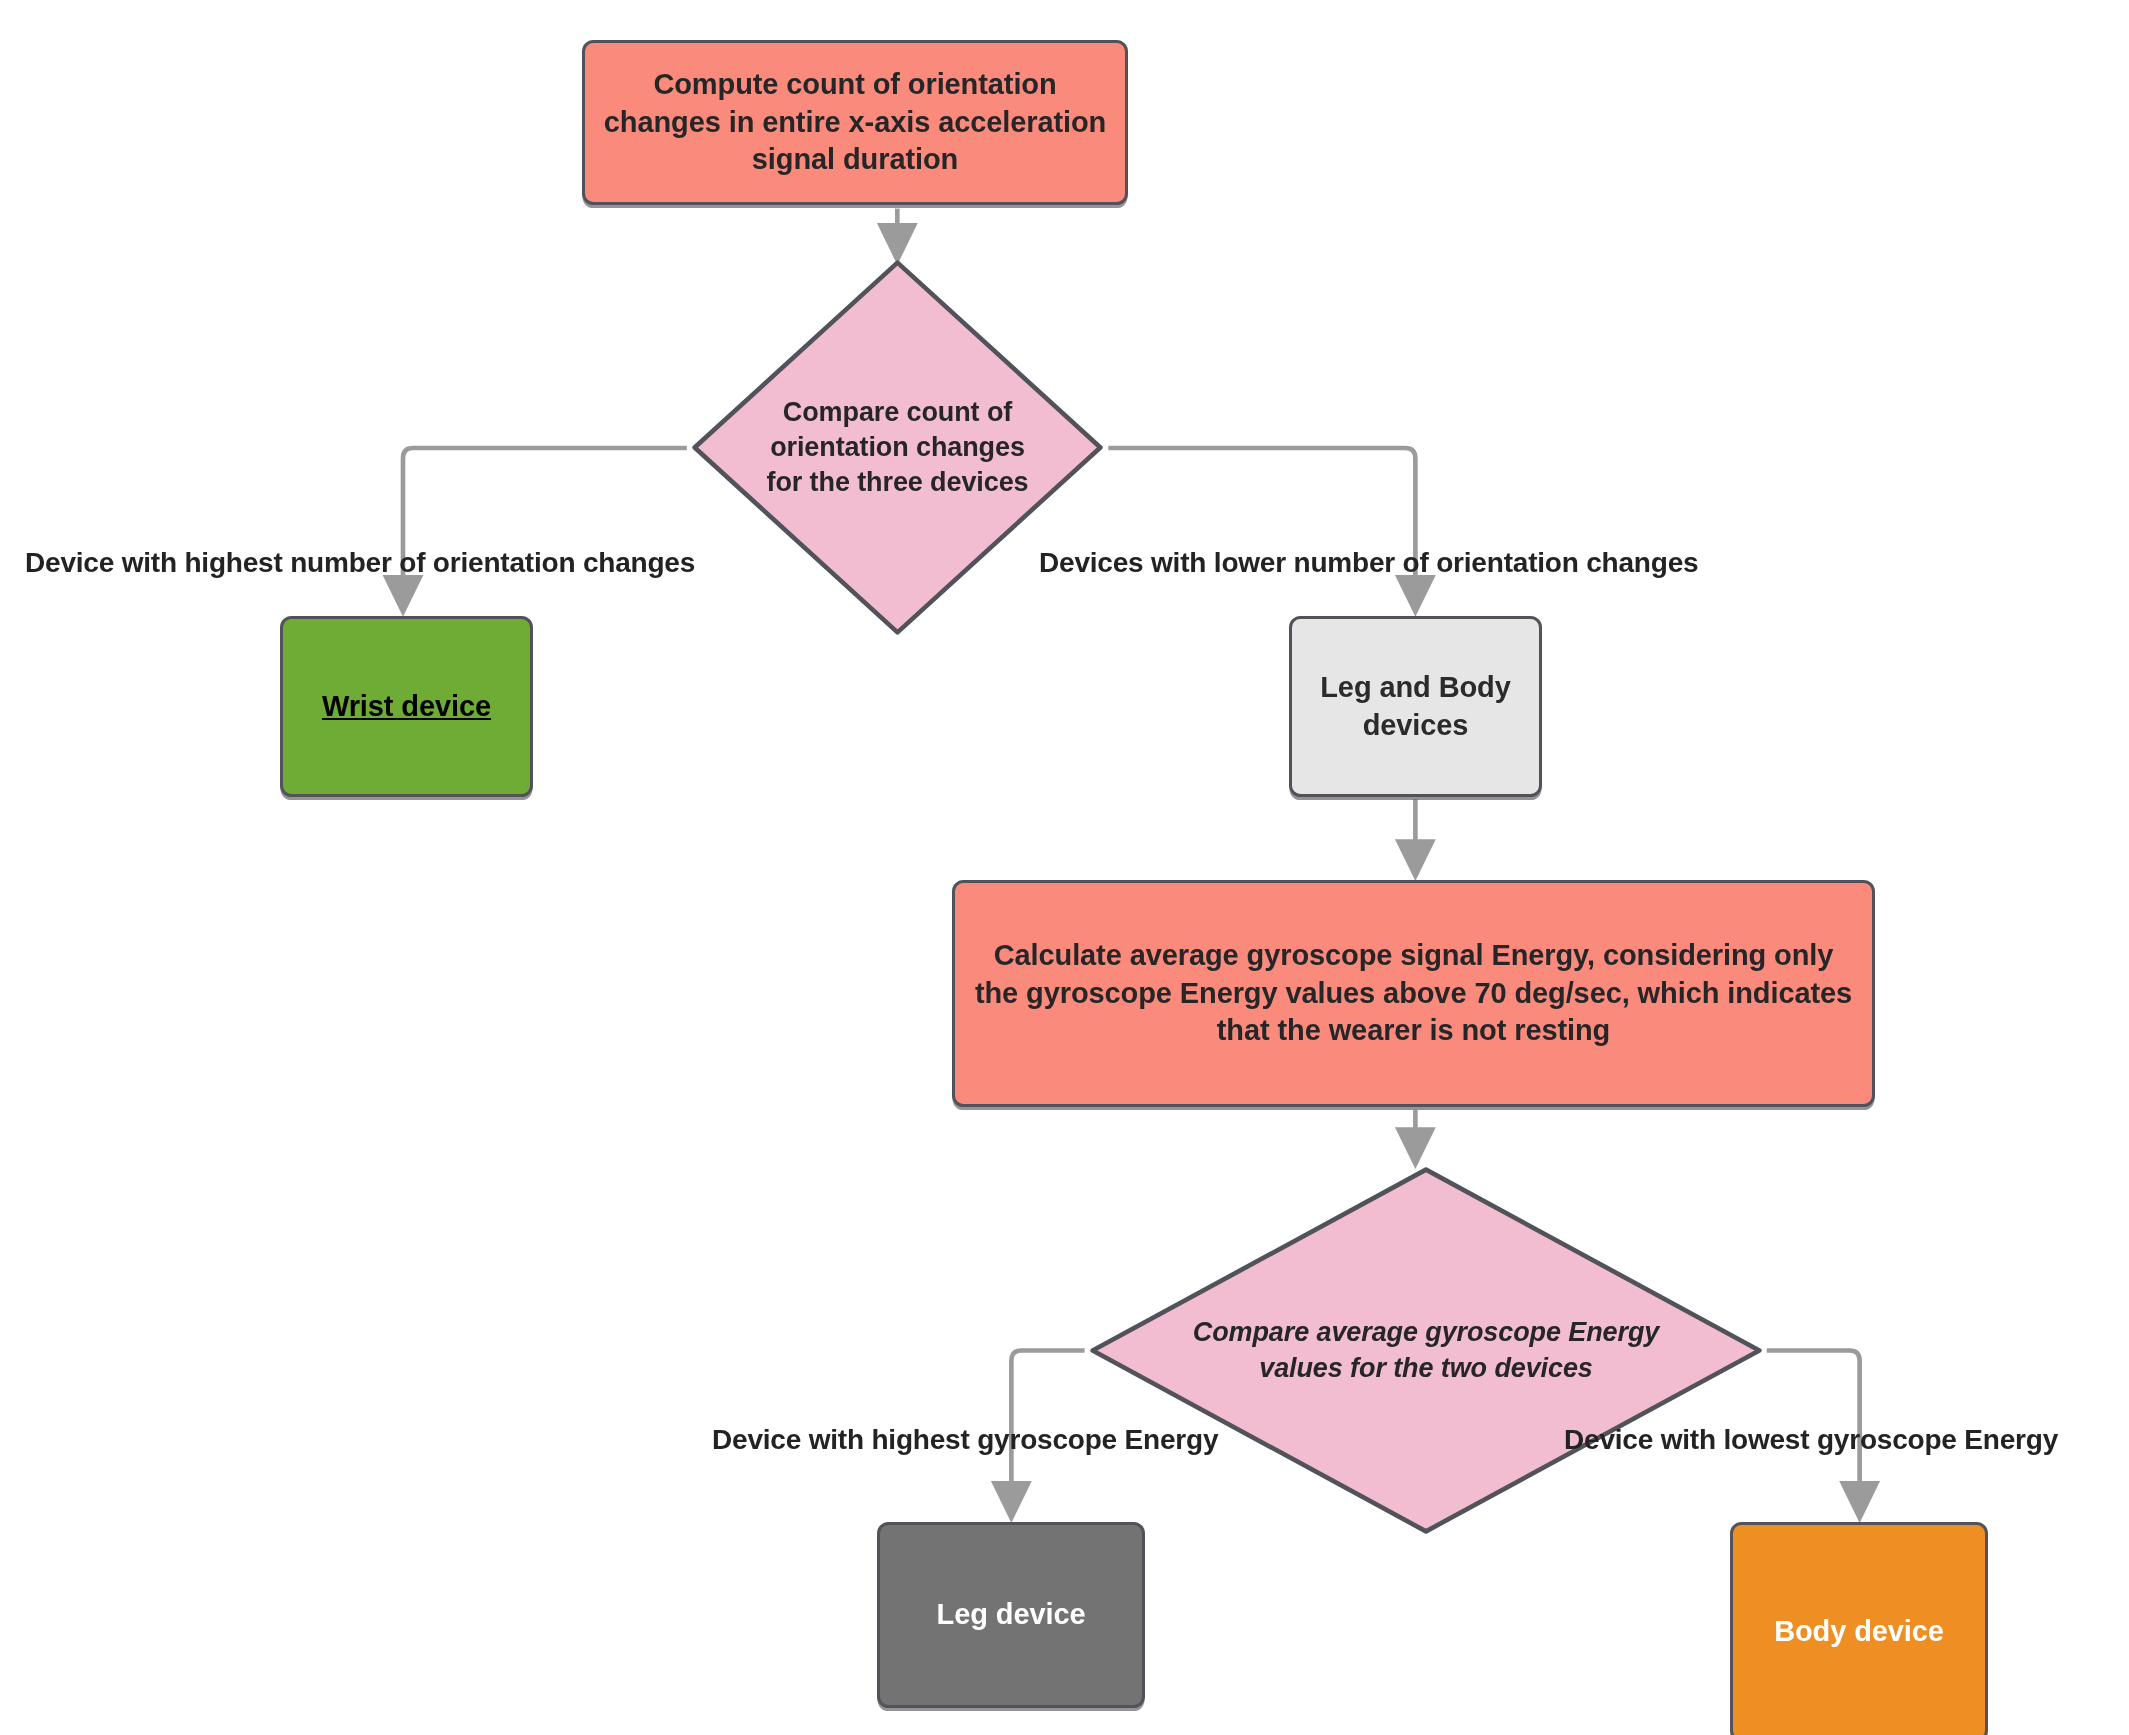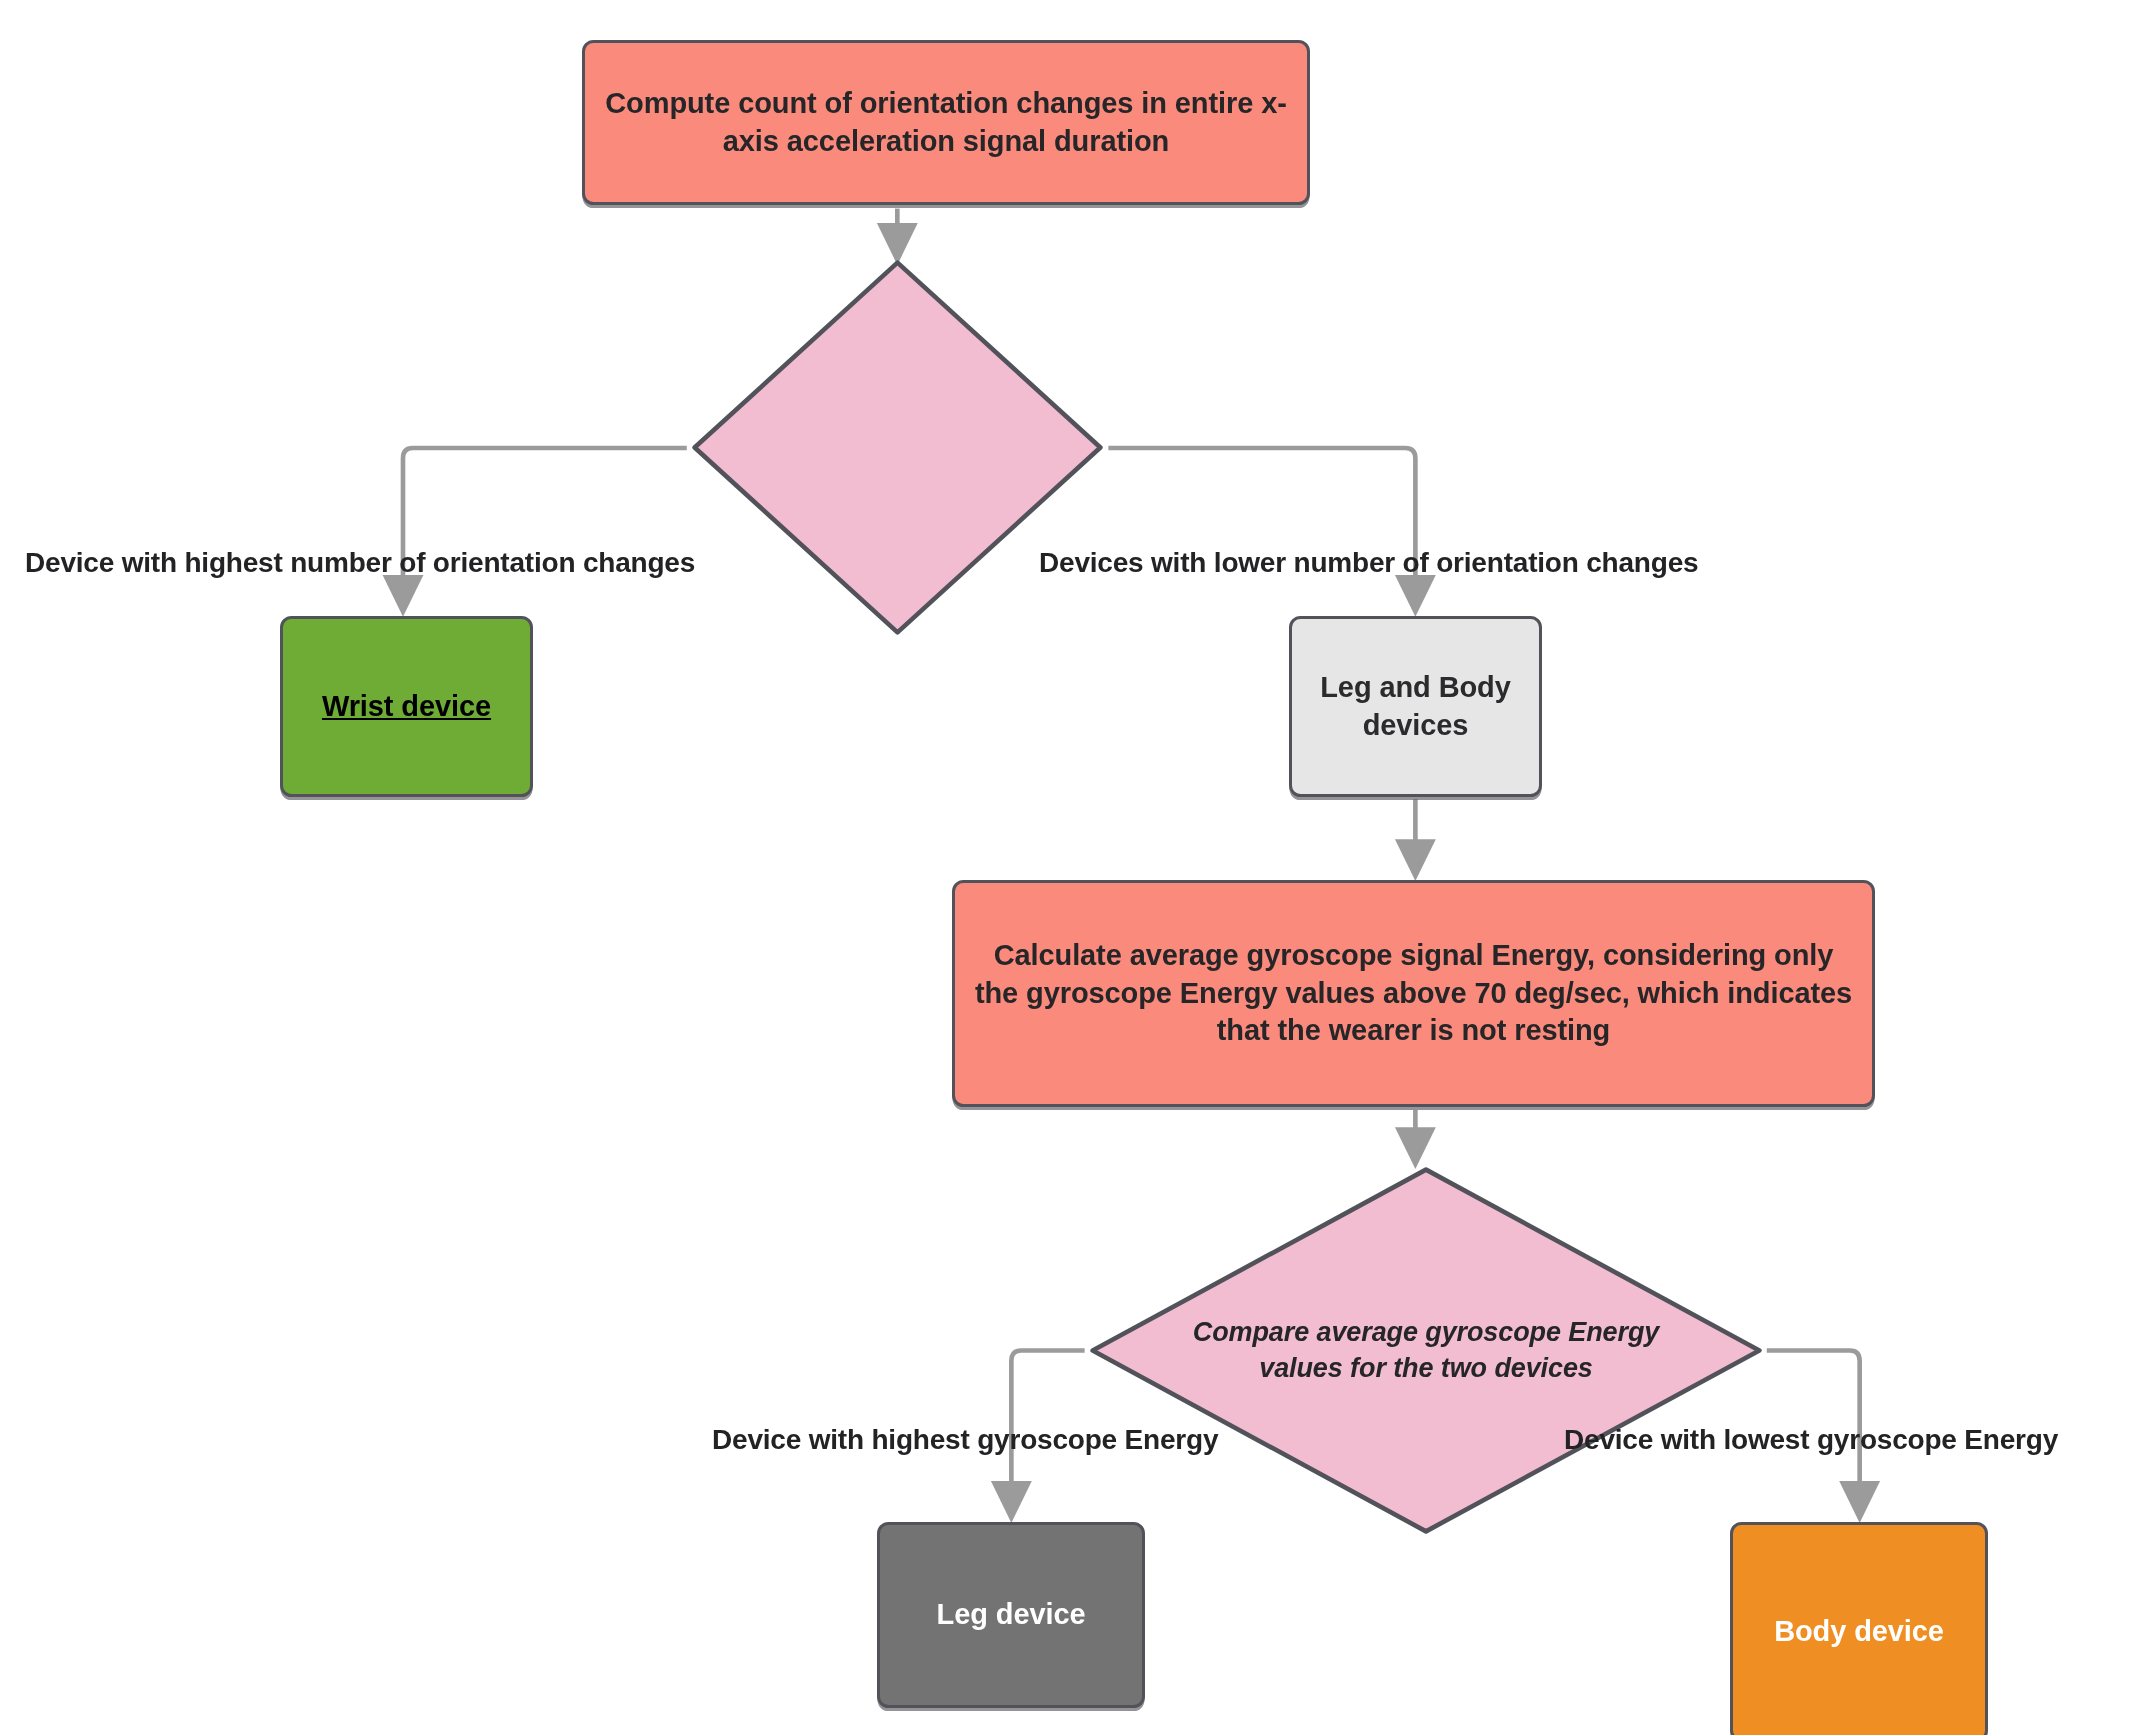--- a/index.html
+++ b/index.html
@@ -80,21 +80,21 @@
   
   .edge-label{
     position:absolute;
     color:#232325;
     font-weight:bold;
     white-space:nowrap;
     letter-spacing:-0.2px;
   }
 
   
-  #node-compute      { left:582px; top:40px;   width:728px; height:165px;  font-size:29px; }
+  #node-compute      { left:582px; top:40px;   width:546px; height:165px;  font-size:29px; }
   #node-calc         { left:952px; top:880px; width:923px; height:227px;  font-size:29px; }
 
   #node-wrist        { left:280px;  top:616px; width:253px;  height:181px;  font-size:29px; }
   #node-legbody      { left:1289px; top:616px; width:253px;  height:181px;  font-size:29px; }
   #node-leg          { left:877px; top:1522px; width:268px;  height:186px;  font-size:29px; }
   #node-body         { left:1730px; top:1522px; width:258px;  height:220px;  font-size:29px; }
 
   #dec-count         { left:690px; top:258px;  width:415px;  height:379px;  }
   #dec-count .txt    { font-size:27px; width:268px; }
   #dec-energy        { left:1088px; top:1165px; width:676px; height:371px;font-style:italic; }
@@ -133,20 +133,21 @@
   </svg>
 
   <div class="node process" id="node-compute">
     <span class="txt">Compute count of orientation changes in entire x-axis acceleration signal duration</span>
   </div>
 
   <div class="decision" id="dec-count">
     <svg class="dia" viewBox="0 0 805 735" preserveAspectRatio="none">
       <polygon points="402.5,9 796,367.5 402.5,726 9,367.5" fill="#F2BDD0" stroke="#52525a" stroke-width="9" stroke-linejoin="round"></polygon>
     </svg>
+    <span class="txt">Compare count of orientation changes for the three devices</span>
   </div>
 
   <div class="node n-wrist" id="node-wrist">
     <span class="txt">Wrist device</span>
   </div>
 
   <div class="node n-legbody" id="node-legbody">
     <span class="txt">Leg and Body devices</span>
   </div>
 

